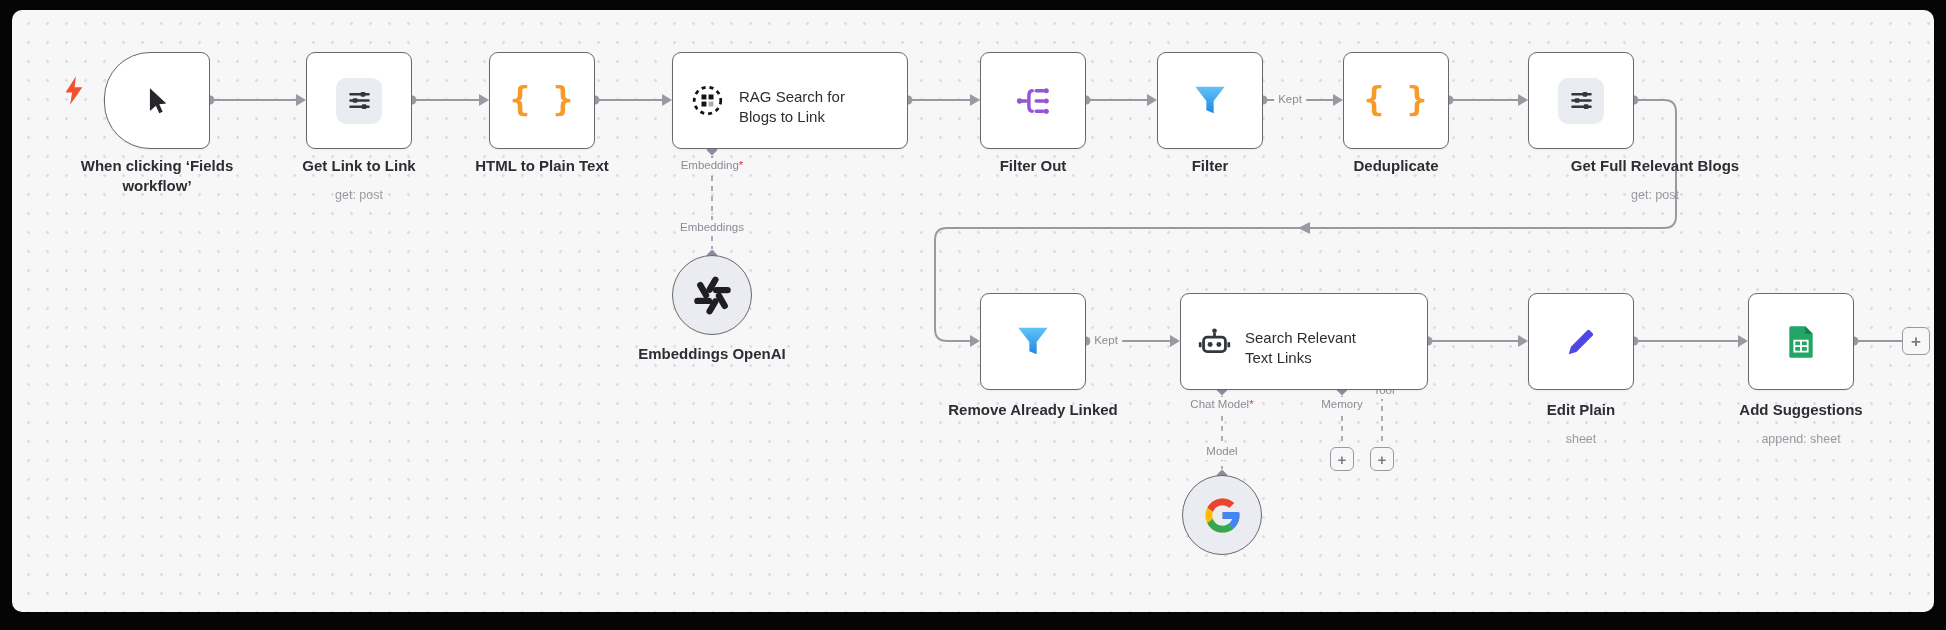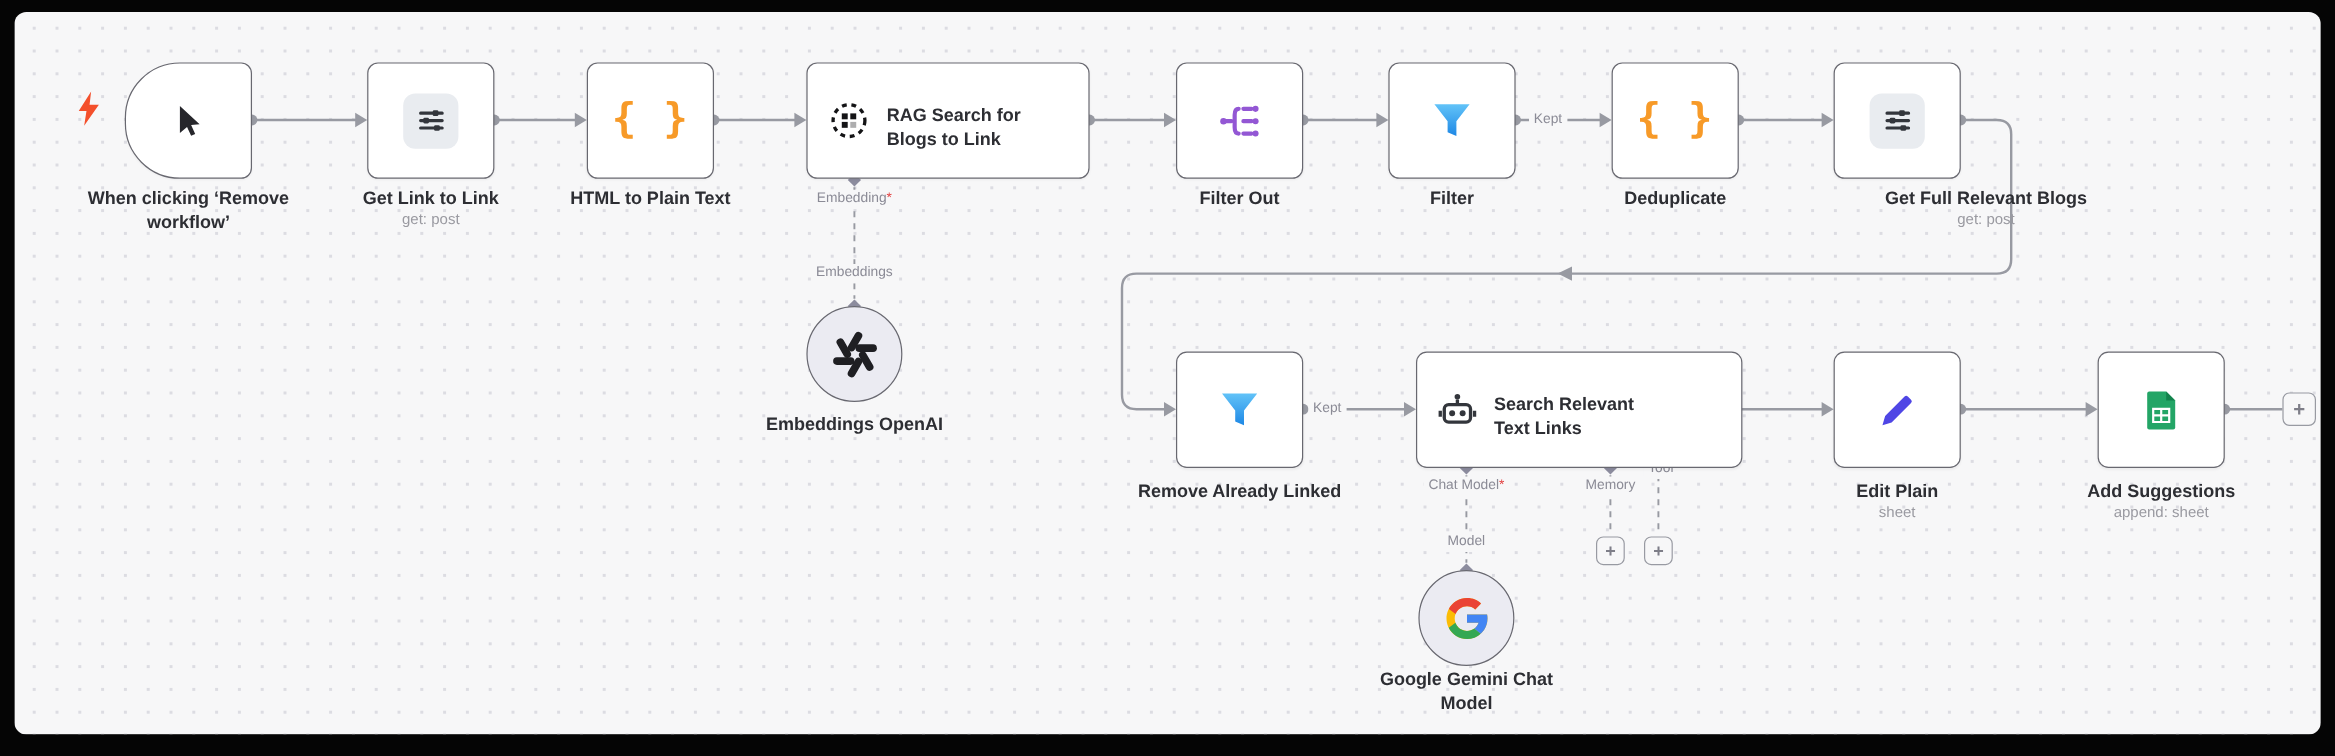--- a/index.html
+++ b/index.html
@@ -17,25 +17,25 @@
   .wires { position:absolute; left:0; top:0; }
 
   .node {
     position:absolute; background:var(--node-bg,#ffffff);
     border:1.8px solid var(--node-border,#686870); border-radius:9px;
     display:flex; align-items:center; justify-content:center;
     box-shadow:0 1px 2px rgba(0,0,0,.05);
   }
   .node.trigger { border-radius:46px 9px 9px 46px; }
   .node.wide { justify-content:flex-start; padding-left:16px; gap:13px; }
-  .node-title { font-size:15px; font-weight:700; color:var(--label,#2d2e33); line-height:1.3;margin-top:12px; }
+  .node-title { font-size:15px; font-weight:400; color:var(--label,#2d2e33); line-height:1.3;margin-top:12px; }
 
   .nlabel { position:absolute; text-align:center; }
   .nlabel .t { font-size:15px; font-weight:700; color:var(--label,#2d2e33); line-height:1.35; }
-  .nlabel .s { font-size:12.5px; color:var(--sublabel,#9a9aa1); margin-top:0; }
+  .nlabel .s { font-size:12.5px; color:var(--sublabel,#9a9aa1); margin-top:12px; }
 
   .plabel {
     position:absolute; transform:translate(-50%,-50%);
     font-size:11.5px; color:var(--port-label,#8b8b96);
     background:var(--canvas-bg,#f7f7f8); padding:1px 4px; border-radius:3px;
     white-space:nowrap; line-height:1.2;
   }
   .plabel .req { color:var(--required,#e23d3d); }
 
   .circle {
@@ -244,21 +244,21 @@
               <linearGradient id="fgB" x1="0" y1="0" x2="0" y2="1">
                 <stop offset="0" stop-color="var(--funnel-top,#62c3f8)"></stop>
                 <stop offset="1" stop-color="var(--funnel-bottom,#1e88e5)"></stop>
               </linearGradient>
             </defs>
         <path fill="url(#fgB)" d="M3.2 3.5h17.6L14.2 12v7.4l-4.4-1.9V12z"></path>
       </svg>
     </span>
   </div>
 
-  <div class="node wide" style="left:1180px;top:293px;width:272px;height:97px">
+  <div class="node wide" style="left:1180px;top:293px;width:248px;height:97px">
     <span class="icon">
       <svg viewBox="0 0 24 24" width="35" height="35">
         <g stroke="var(--icon-dark,#33363c)" stroke-width="1.9" fill="none" stroke-linejoin="round">
           <rect x="4.5" y="9" width="15" height="10" rx="2.5"></rect>
           <path d="M12 9V6.2"></path>
           <path d="M2.2 12.5v3.5 M21.8 12.5v3.5"></path>
         </g>
         <circle cx="12" cy="4.6" r="1.6" fill="var(--icon-dark,#33363c)"></circle>
         <circle cx="9" cy="14" r="1.7" fill="var(--icon-dark,#33363c)"></circle>
         <circle cx="15" cy="14" r="1.7" fill="var(--icon-dark,#33363c)"></circle>
@@ -317,21 +317,21 @@
         <span>+</span>
       </div>
   <div class="plusbox small" style="left:1330px;top:447px;width:24px;height:24px">
         <span>+</span>
       </div>
   <div class="plusbox small" style="left:1370px;top:447px;width:24px;height:24px">
         <span>+</span>
       </div>
 
   <div class="nlabel" style="left:57px;top:156px;width:200px">
-        <div class="t">When clicking ‘Remove workflow’</div>
+        <div class="t">When clicking ‘Fields workflow’</div>
       </div>
   <div class="nlabel" style="left:259px;top:156px;width:200px">
         <div class="t">Get Link to Link</div>
         <div class="s">get: post</div>
       </div>
   <div class="nlabel" style="left:442px;top:156px;width:200px">
         <div class="t">HTML to Plain Text</div>
       </div>
   <div class="nlabel" style="left:933px;top:156px;width:200px">
         <div class="t">Filter Out</div>
@@ -353,18 +353,15 @@
         <div class="t">Edit Plain</div>
         <div class="s">sheet</div>
       </div>
   <div class="nlabel" style="left:1701px;top:400px;width:200px">
         <div class="t">Add Suggestions</div>
         <div class="s">append: sheet</div>
       </div>
   <div class="nlabel" style="left:602px;top:344px;width:220px">
         <div class="t">Embeddings OpenAI</div>
       </div>
-  <div class="nlabel" style="left:1137px;top:557px;width:170px">
-        <div class="t">Google Gemini Chat Model</div>
-      </div>
 
 </div>
 </div>
 
 </body></html>

